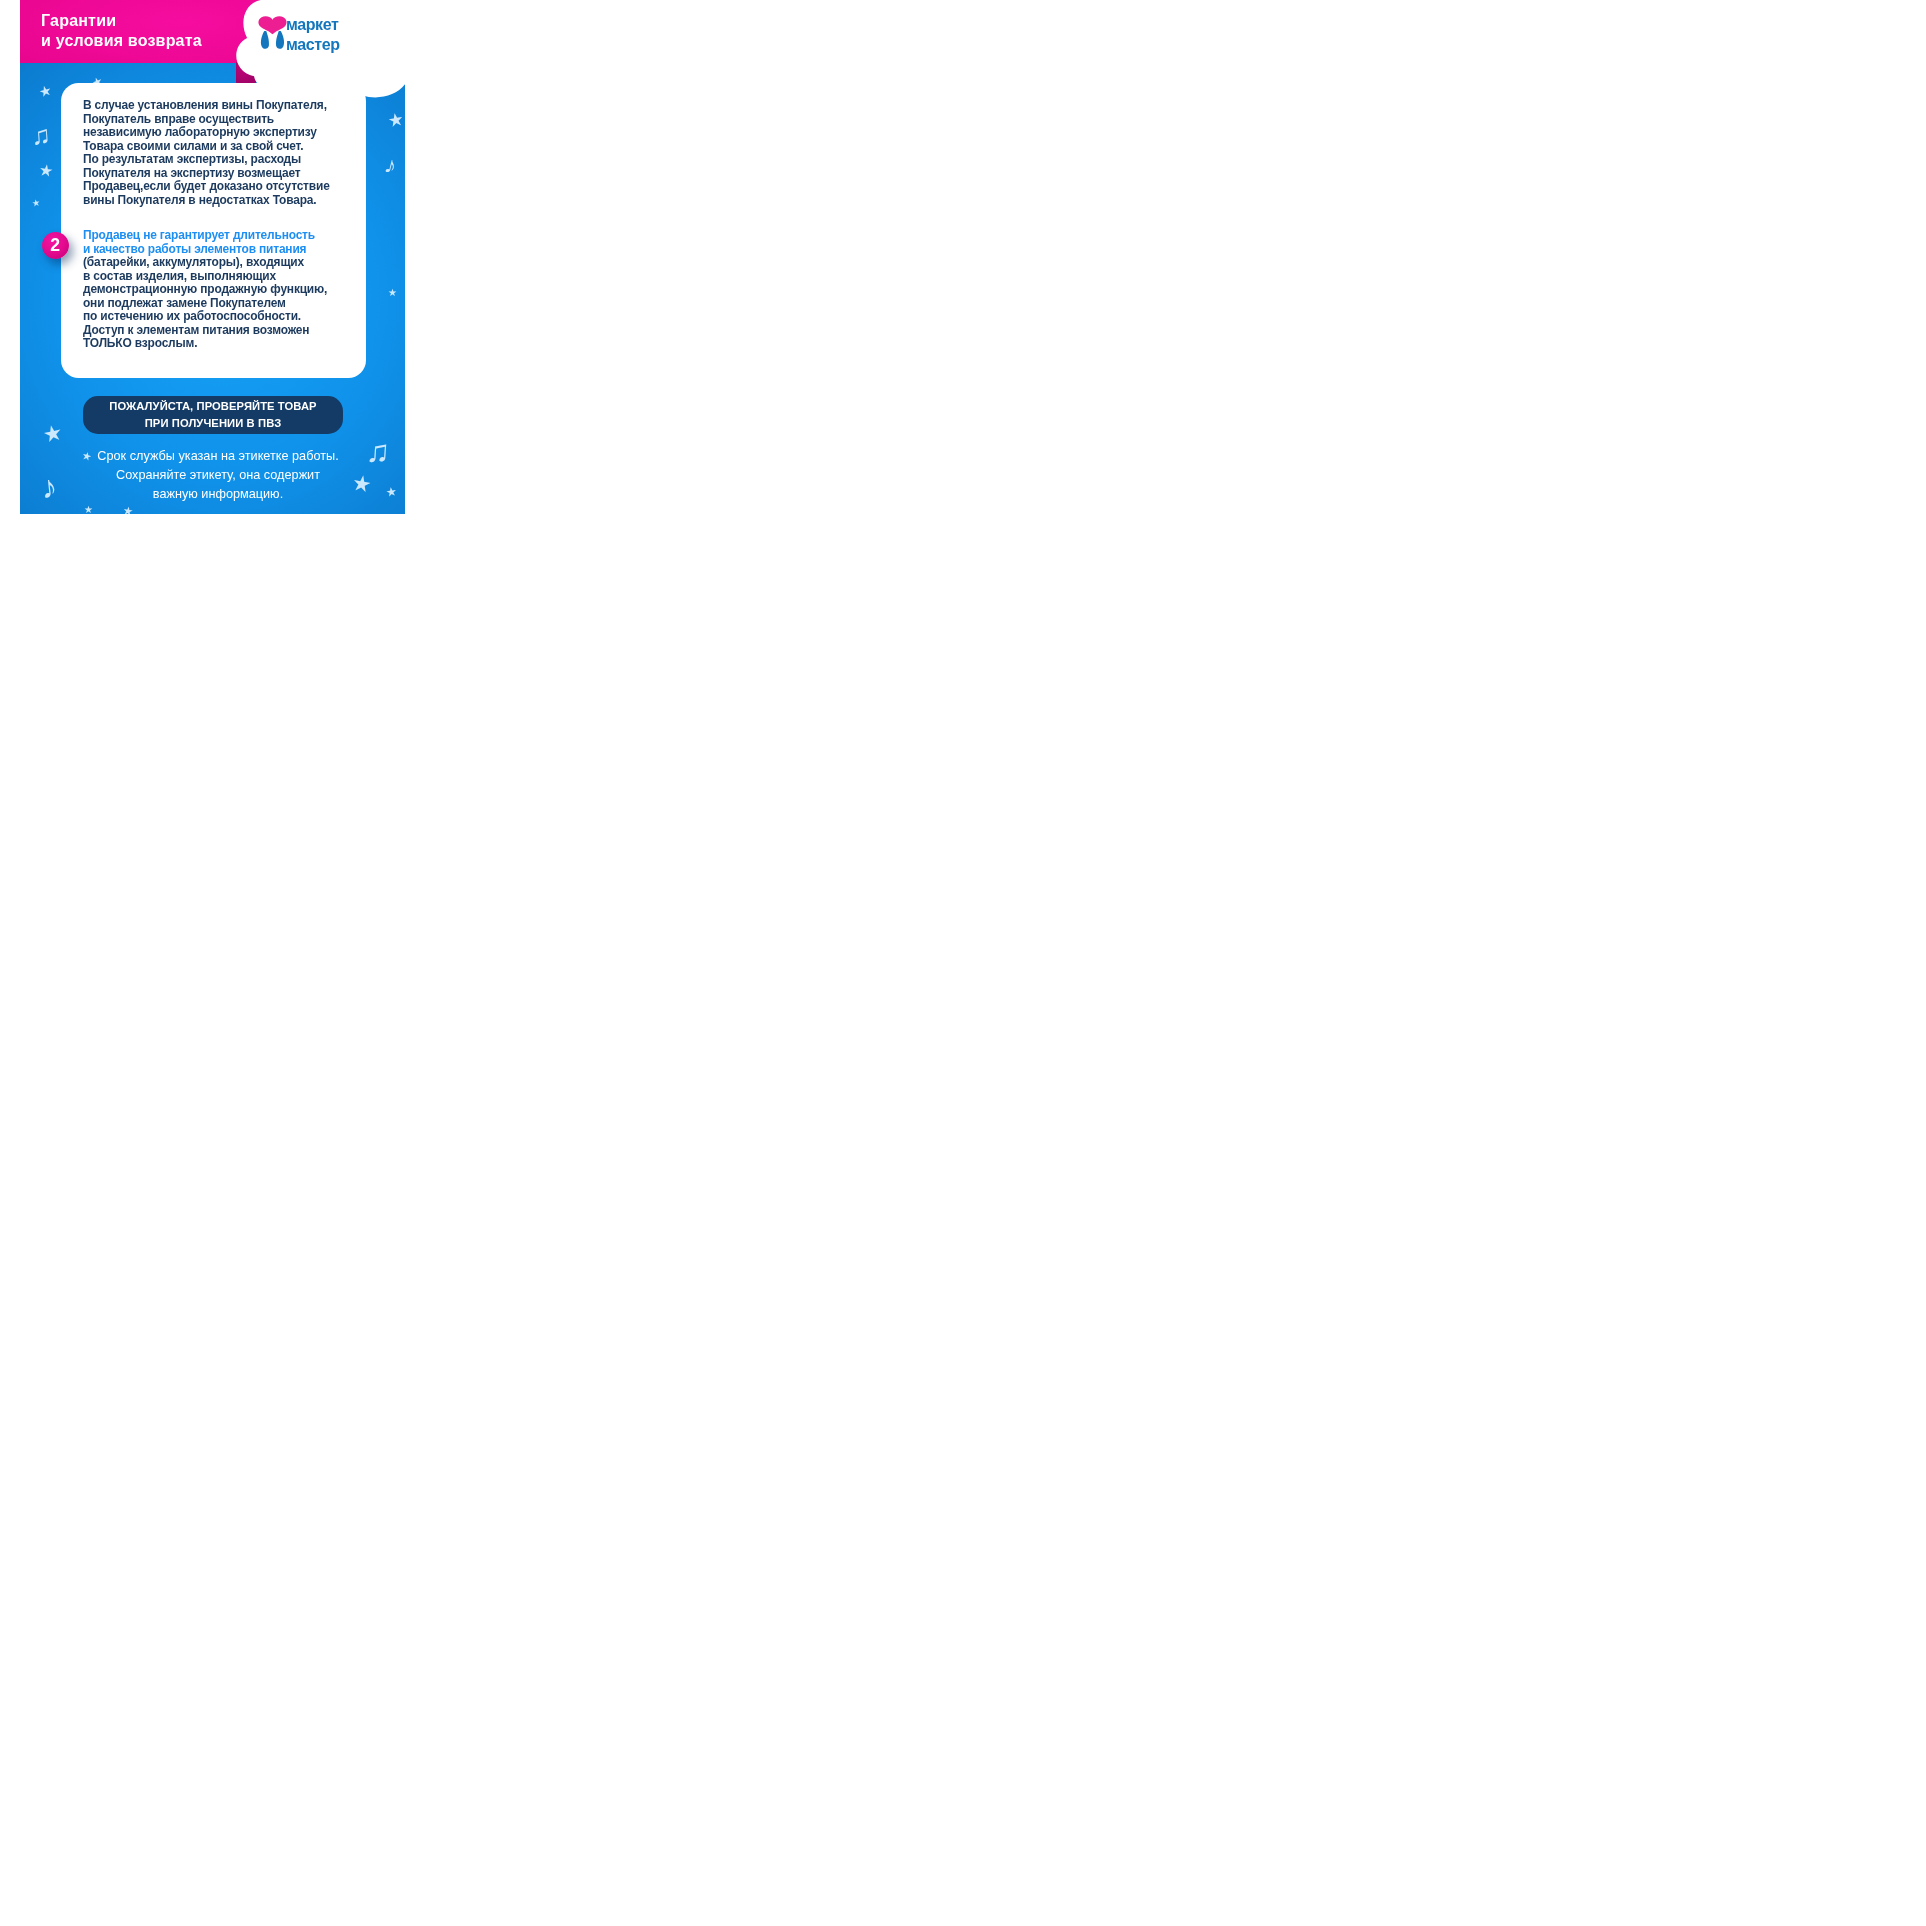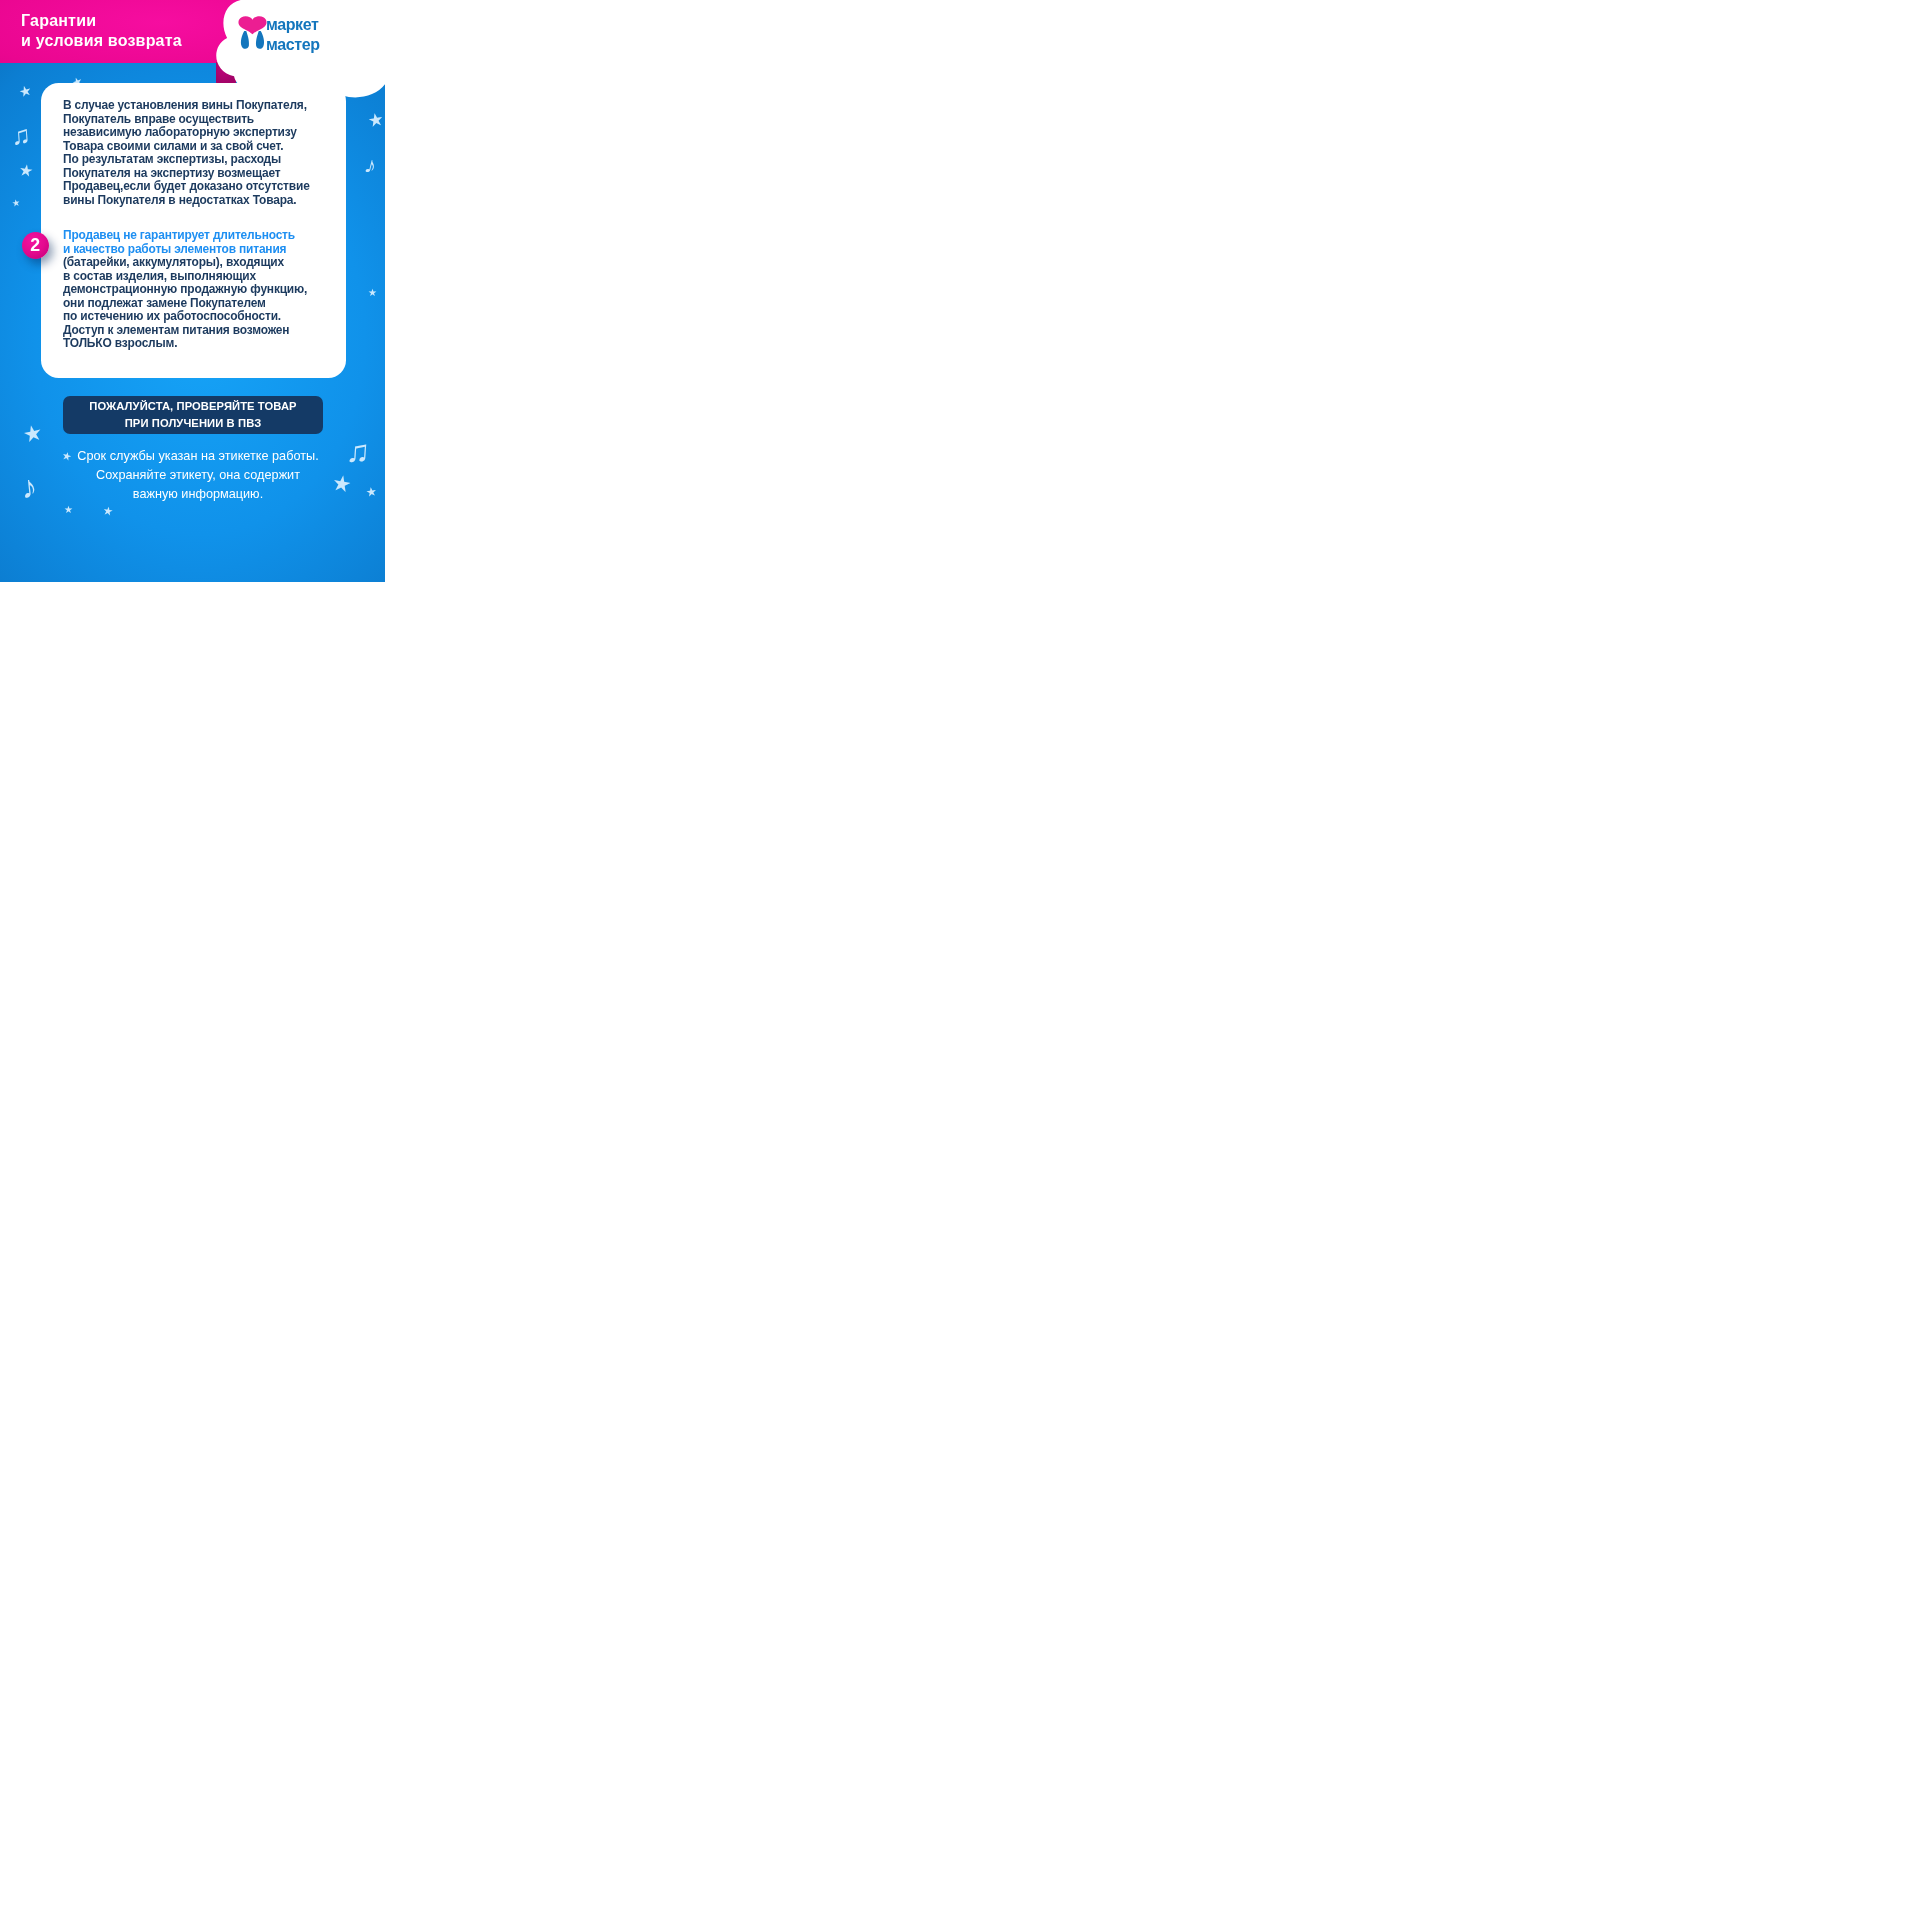--- a/index.html
+++ b/index.html
@@ -1,23 +1,24 @@
 <!DOCTYPE html>
 <html style="font-size:6.2px"><head>
 <meta charset="utf-8">
 <style>
   html,body { margin:0; padding:0; }
   body { font-family: "Liberation Sans", sans-serif; }
 
   #stage {
     position: relative;
     width: 385px;
-    height: 582px;
+    height: 514px;
     overflow: hidden;
     background: radial-gradient(95% 75% at 52% 58%, #16A3F7 0%, #1092EA 45%, #0C7ED2 78%, #0968B2 100%);
+    margin-left: 20px;
   }
 
   
   .band {
     position: absolute; left:0; top:0; right:0; height:63px;
     background: radial-gradient(90% 160% at 42% 35%, #F60DA0 0%, #EA0690 55%, #CC037E 100%);
     z-index: 1;
   }
   .band-notch {
     position:absolute; left:216px; top:62px; width:20px; height:30px;
@@ -75,21 +76,21 @@
     border-radius:50%;
     box-shadow: 3.9px 5.4px 10px rgba(5,40,90,0.45);
     z-index:4;
     display:flex; align-items:center; justify-content:center;
     color:#ffffff; font-size:17.7px; font-weight:700;
   }
 
   
   .pill {
     position:absolute; left:63px; top:396px; width:260px; height:38px;
-    background:#143A66; border-radius:7px; z-index:3;
+    background:#143A66; border-radius:15px; z-index:3;
     display:flex; align-items:center; justify-content:center;
   }
   .pill-text {
     color:#ffffff; font-size:11.2px; font-weight:700; line-height:17.3px;
     text-align:center; white-space:pre; letter-spacing:0.1px;
   }
 
   
   .footer-note {
     position:absolute; left:44px; top:447px; width:308px; z-index:3;

